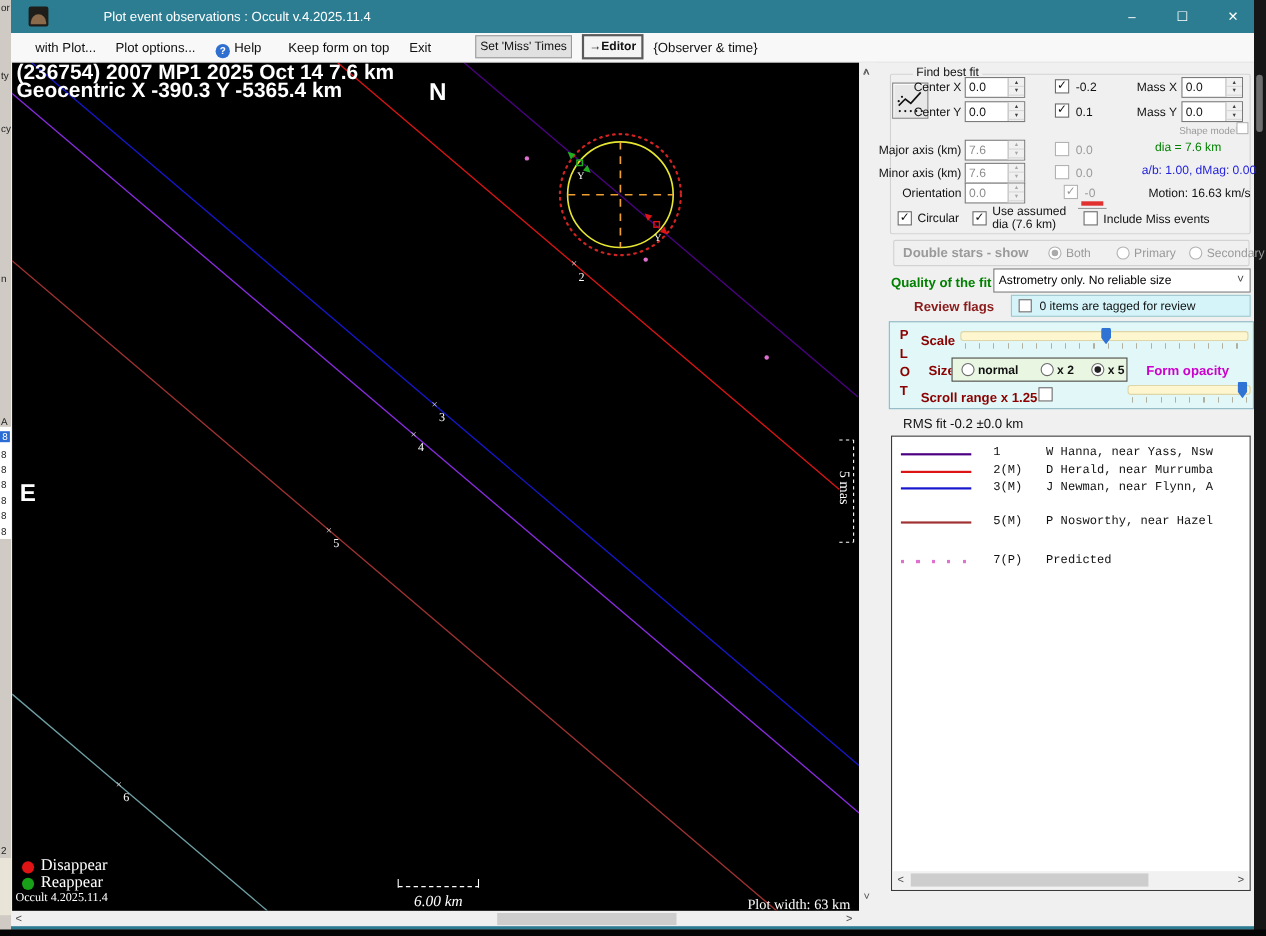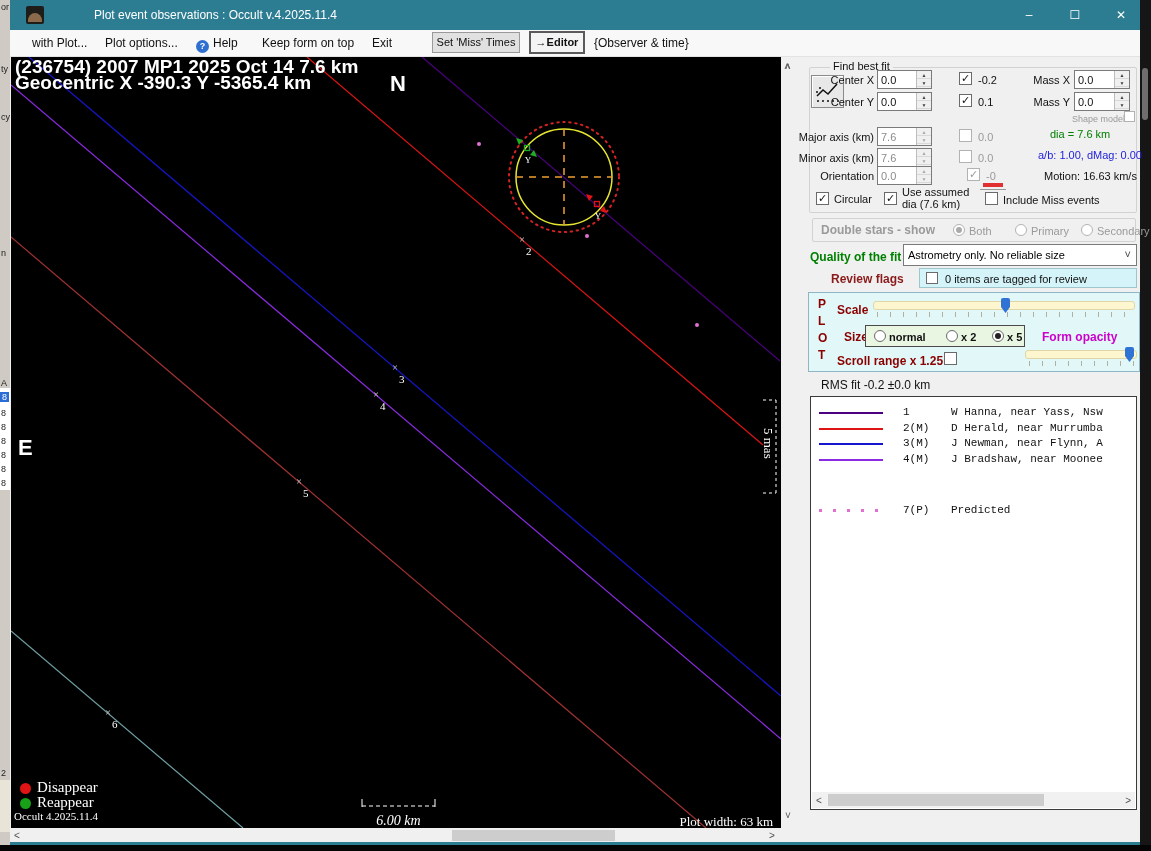--- a/index.html
+++ b/index.html
@@ -372,24 +372,24 @@
       <div class="cl-row" style="top: 23.5px;">
         <div class="cl-line" style="background: rgb(220, 20, 20);"></div>
         <div class="cl-num">2(M)</div>
         <div class="cl-name">D Herald, near Murrumba</div>
       </div>
       <div class="cl-row" style="top: 39px;">
         <div class="cl-line" style="background: rgb(22, 22, 206);"></div>
         <div class="cl-num">3(M)</div>
         <div class="cl-name">J Newman, near Flynn, A</div>
       </div>
-      <div class="cl-row" style="top: 54.5px;">
-        <div class="cl-line" style="background: rgb(138, 43, 226);"></div>
-        <div class="cl-num">4(M)</div>
-        <div class="cl-name">J Bradshaw, near Moonee</div>
+      <div class="cl-row" style="top: 70px;">
+        <div class="cl-line" style="background: rgb(160, 50, 50);"></div>
+        <div class="cl-num">5(M)</div>
+        <div class="cl-name">P Nosworthy, near Hazel</div>
       </div>
       <div class="cl-row" style="top: 106px;">
         <div class="cl-dots" style="background: repeating-linear-gradient(90deg, rgb(224, 112, 208) 0px, rgb(224, 112, 208) 3px, transparent 3px, transparent 14px);"></div>
         <div class="cl-num">7(P)</div>
         <div class="cl-name">Predicted</div>
       </div>
     </div>
   <div class="abs sb" style="left:812px; top:792px; width:323px; height:16px; background:#f1f1f1;">
     <div class="arr" style="left:4px; top:3px;">˂</div>
     <div class="arr" style="right:4px; top:3px;">˃</div>

